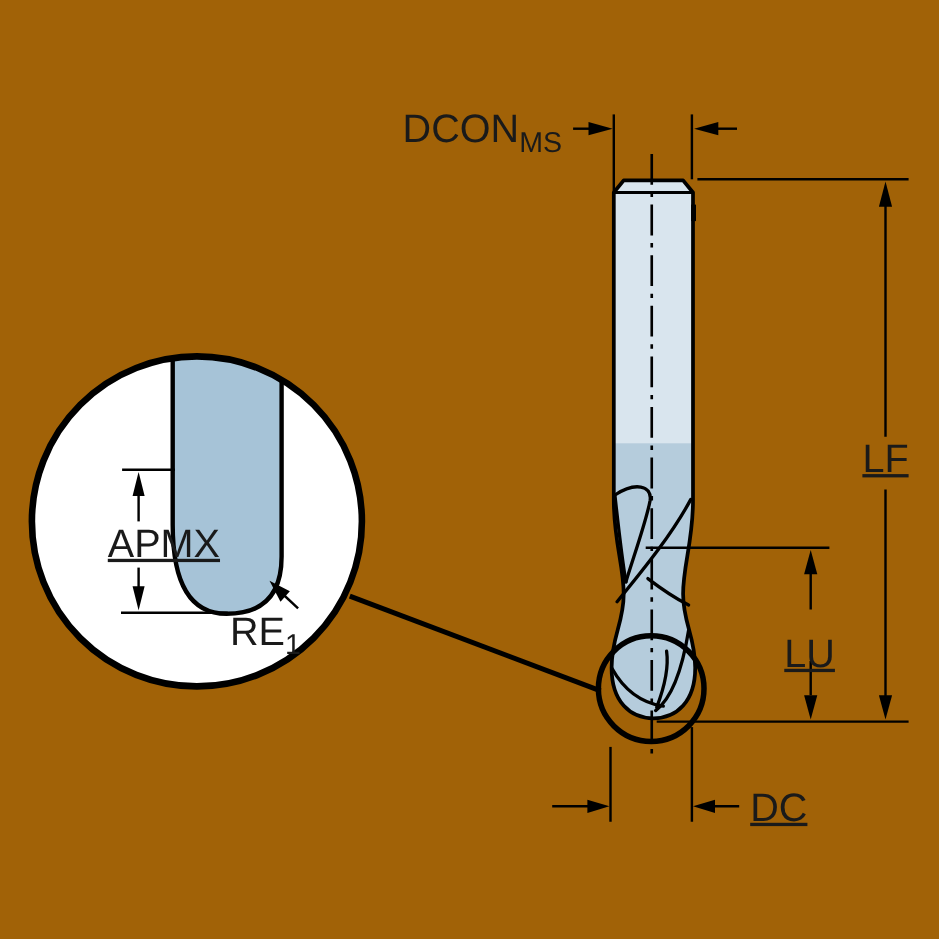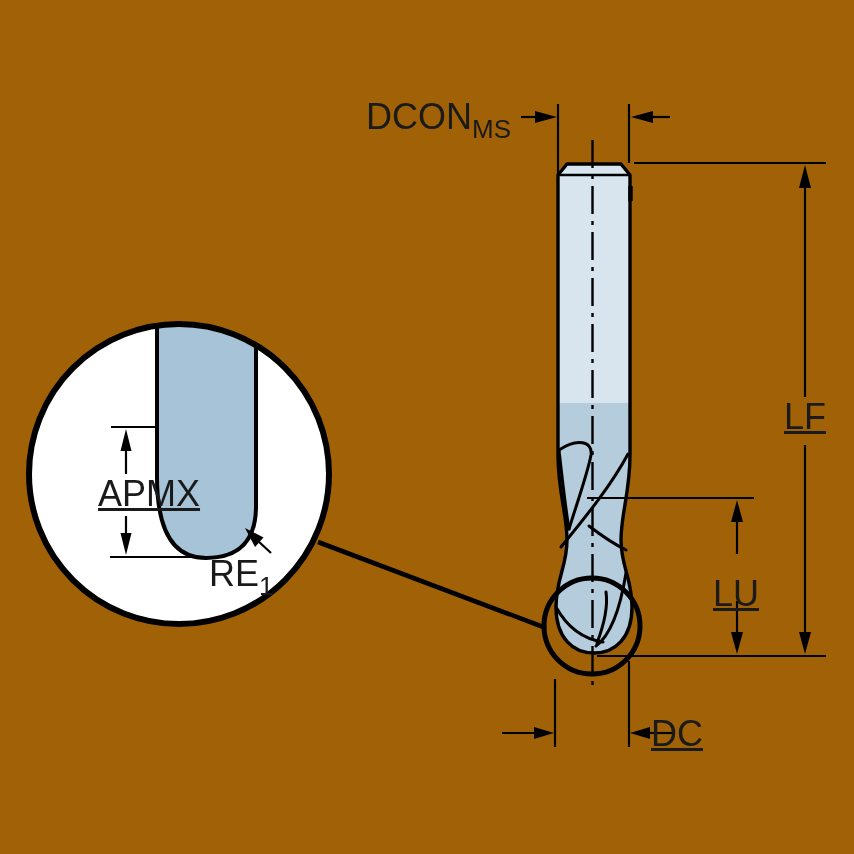--- a/index.html
+++ b/index.html
@@ -150,21 +150,21 @@
   </div>
 
   <div class="dim-label centered" style="left:780px;top:399px;width:50px;">
     <span>LF</span>
   </div>
 
   <div class="dim-label centered" style="left:711px;top:576px;width:50px;">
     <span>LU</span>
   </div>
 
-  <div class="dim-label centered" style="left:651px;top:716px;width:50px;">
+  <div class="dim-label centered" style="left:682px;top:716px;width:50px;">
     <span>DC</span>
   </div>
 
   <div class="dim-label centered" style="left:58px;top:476px;width:110px;margin-left:36px;">
     <span>APMX</span>
   </div>
 
   <div class="dim-label" style="left:209px;top:556px;">
     <span>RE</span><span class="sub">1</span>
   </div>

